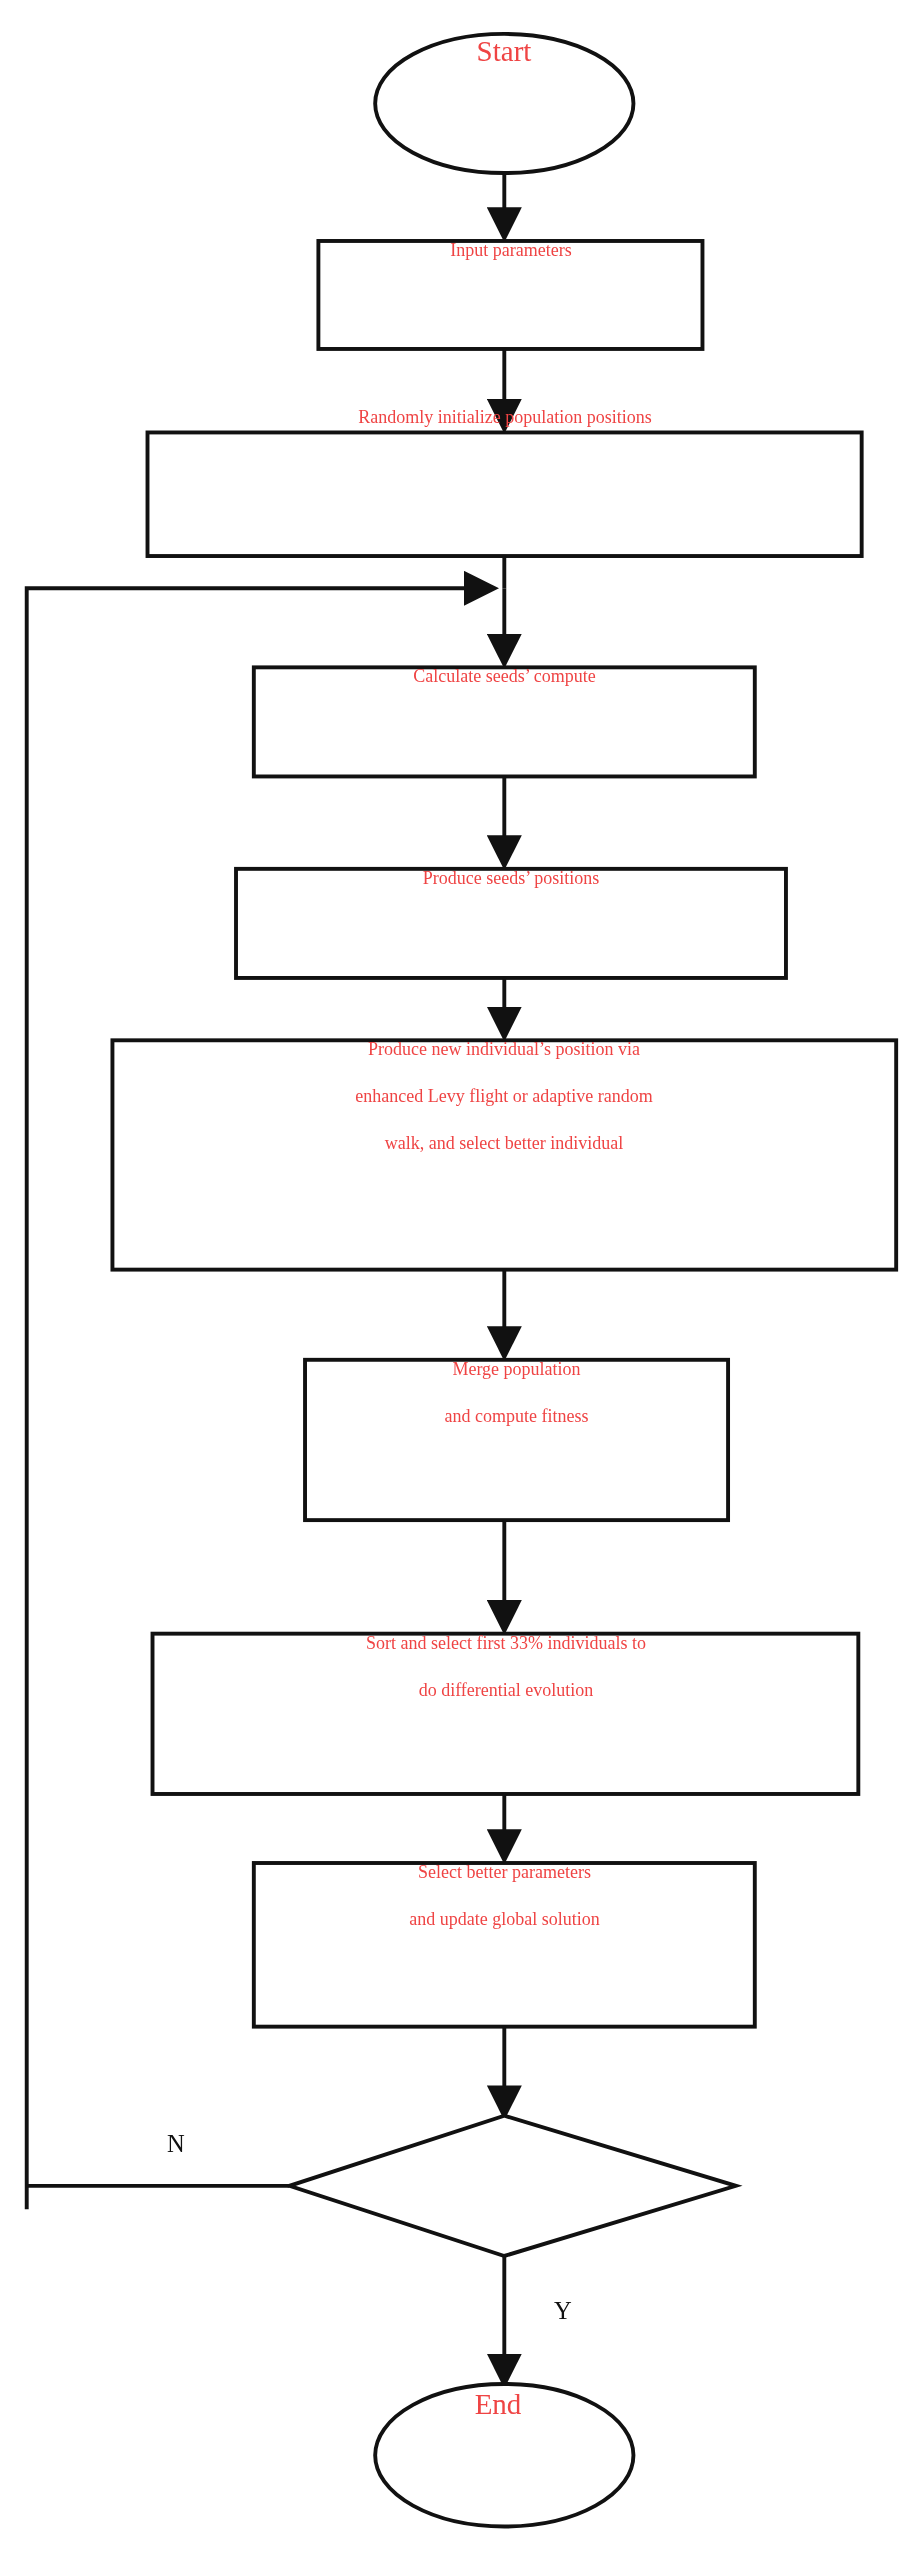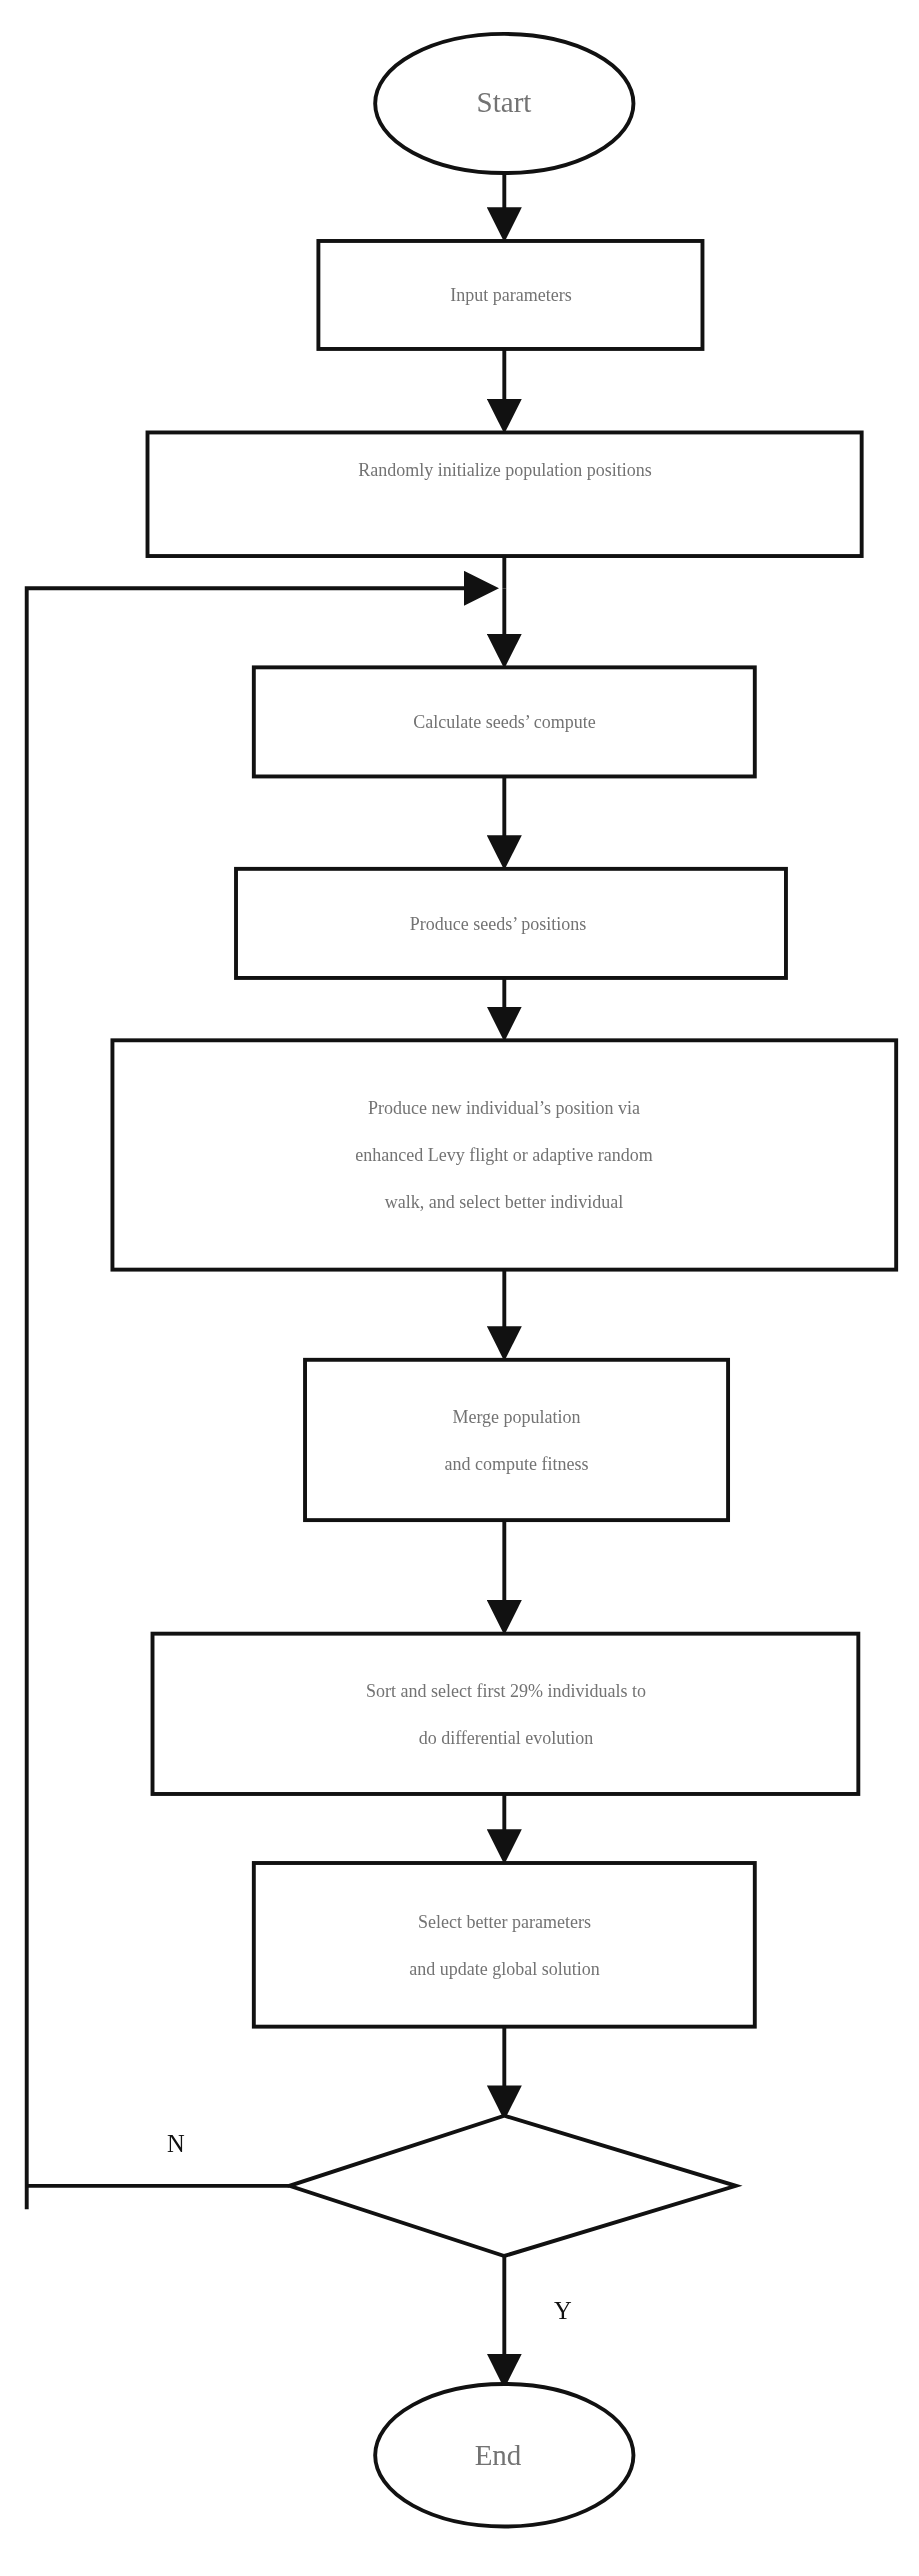--- a/index.html
+++ b/index.html
@@ -23,24 +23,24 @@
     left: 0;
     top: 0;
     width: 919px;
     height: 2576px;
   }
   .node-label {
     position: absolute;
     display: flex;
     flex-direction: column;
     align-items: center;
-    justify-content: center;
+    justify-content: flex-start;
     text-align: center;
     pointer-events: none;
-    color: #737373;
+    color: #ef4444;
     font-family: "Liberation Serif", "DejaVu Serif", serif;
   }
   .node-label .line {
     display: block;
     white-space: nowrap;
   }
   .term-text {
     font-size: 29px;
     line-height: 1.25;
   }
@@ -137,37 +137,37 @@
   </div>
 
   <div class="node-label proc-text" style="left:148px; top:408px; width:714px; height:124px;">
     <span class="line">Randomly initialize population positions</span>
   </div>
 
   <div class="node-label proc-text" style="left:254px; top:667px; width:501px; height:109px;">
     <span class="line">Calculate seeds’ compute</span>
   </div>
 
-  <div class="node-label proc-text" style="left:223px; top:869px; width:550px; height:109px;">
+  <div class="node-label proc-text" style="left:236px; top:869px; width:550px; height:109px;">
     <span class="line">Produce seeds’ positions</span>
   </div>
 
   <div class="node-label proc-text" style="left:305px; top:1360px; width:423px; height:160px;">
     <span class="line">Merge population</span>
     <span class="line">and compute fitness</span>
   </div>
 
   <div class="node-label proc-text" style="left:112px; top:1040px; width:784px; height:229px;">
     <span class="line">Produce new individual’s position via</span>
     <span class="line">enhanced Levy flight or adaptive random</span>
     <span class="line">walk, and select better individual</span>
   </div>
 
   <div class="node-label proc-text" style="left:153px; top:1634px; width:706px; height:160px;">
-    <span class="line">Sort and select first 29% individuals to</span>
+    <span class="line">Sort and select first 33% individuals to</span>
     <span class="line">do differential evolution</span>
   </div>
 
   <div class="node-label proc-text" style="left:254px; top:1863px; width:501px; height:164px;">
     <span class="line">Select better parameters</span>
     <span class="line">and update global solution</span>
   </div>
 
 
   <div class="node-label term-text" style="left:369px; top:2386px; width:258px; height:139px;">

